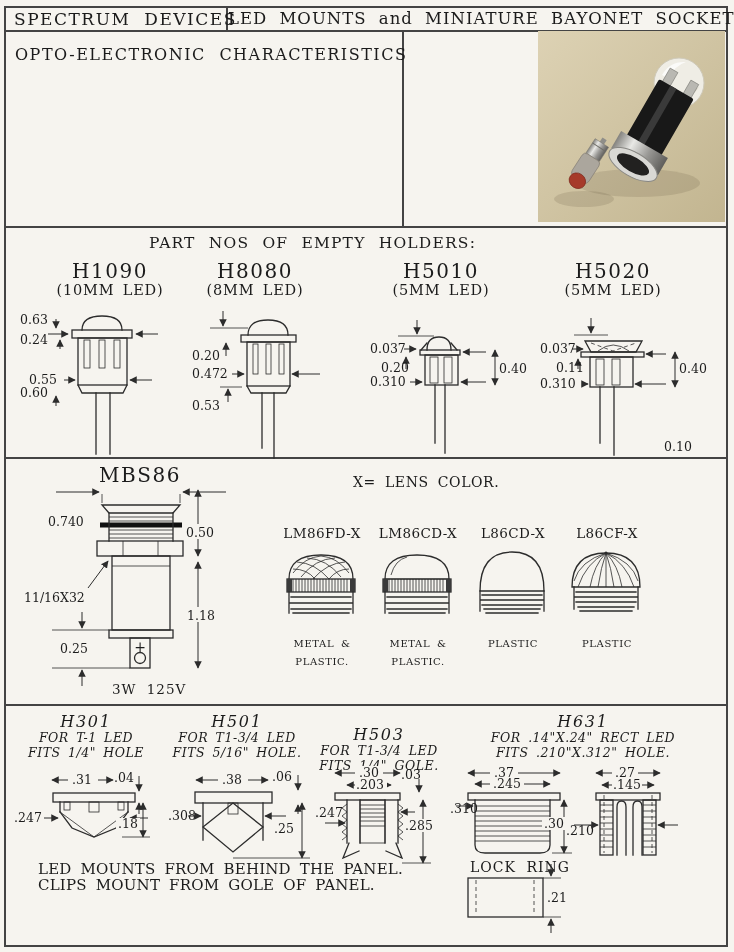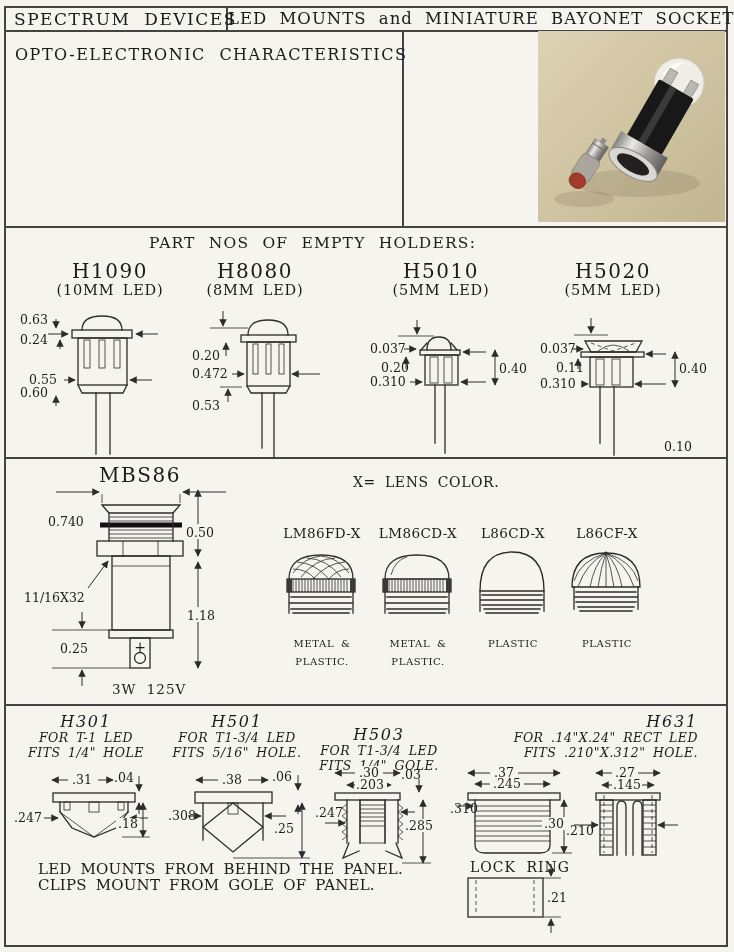--- a/index.html
+++ b/index.html
@@ -346,21 +346,21 @@
   <div class="abs mhead" style="left:162px;width:150px;">
     <div class="p">H501</div>
     <div class="s">FOR T1-3/4 LED</div>
     <div class="s">FITS 5/16" HOLE.</div>
   </div>
   <div class="abs mhead" style="left:304px;width:150px;margin-top:13px;">
     <div class="p">H503</div>
     <div class="s">FOR T1-3/4 LED</div>
     <div class="s">FITS 1/4" GOLE.</div>
   </div>
-  <div class="abs mhead" style="left:444px;width:254px;text-align:right;">
+  <div class="abs mhead" style="left:456px;width:254px;">
     <div class="p">H631</div>
     <div class="s">FOR .14"X.24" RECT LED</div>
     <div class="s">FITS .210"X.312" HOLE.</div>
   </div>
 
   
   <svg class="abs" style="left:12px;top:770px;" width="150" height="90" viewBox="0 0 150 90">
     <line class="dm" x1="40" y1="10" x2="101" y2="10" marker-start="url(#ar)" marker-end="url(#ar)"></line>
     <rect class="wb" x="56" y="3" width="30" height="13"></rect>
     <text class="tc" x="70" y="14">.31</text>

